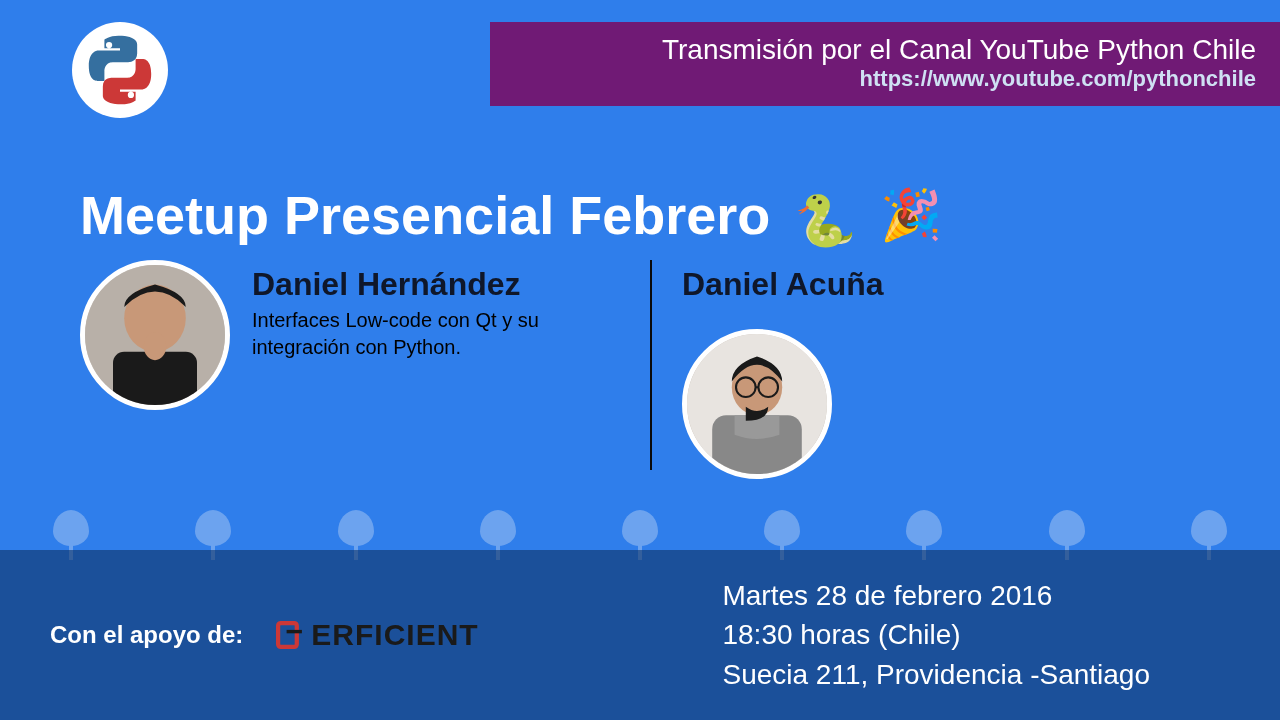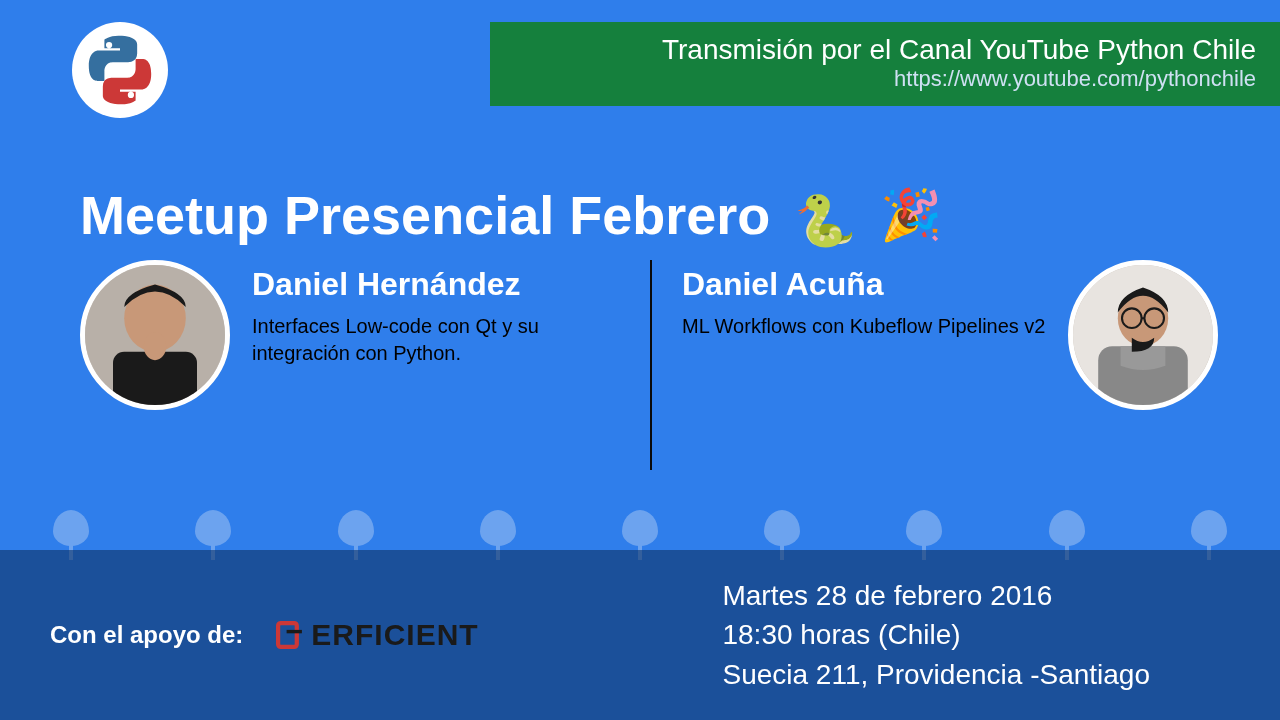--- a/index.html
+++ b/index.html
@@ -22,33 +22,33 @@
     border-radius: 50%;
     display: flex;
     align-items: center;
     justify-content: center;
   }
   .banner {
     position: absolute;
     top: 22px;
     right: 0;
     width: 790px;
-    background: #15803d;
+    background: #701a75;
     padding: 12px 24px 14px 24px;
     text-align: right;
   }
   .banner-title {
     font-size: 28px;
     font-weight: 400;
     color: #fff;
   }
   .banner-link {
     font-size: 22px;
     color: #cfe0f3;
-    font-weight: 400;
+    font-weight: 700;
   }
   .main-title {
     position: absolute;
     top: 184px;
     left: 80px;
     font-size: 54px;
     font-weight: 800;
     color: #fff;
     display: flex;
     align-items: center;
@@ -64,40 +64,40 @@
     right: 40px;
     display: flex;
     align-items: flex-start;
   }
   .speaker {
     display: flex;
     align-items: flex-start;
     gap: 22px;
   }
   .speaker.left { width: 540px; }
-  .speaker.right { width: 540px; flex-direction: row; }
+  .speaker.right { width: 540px; flex-direction: column; }
   .avatar {
     width: 150px;
     height: 150px;
     border-radius: 50%;
     border: 5px solid #fff;
     background: #d0c8c0;
     flex-shrink: 0;
     display: flex;
     align-items: flex-end;
     justify-content: center;
     overflow: hidden;
   }
   .avatar svg { width: 100%; height: 100%; }
   .speaker-text { padding-top: 6px; }
   .speaker-name {
     font-size: 32px;
     font-weight: 700;
-    color: #ffffff;
-    margin-bottom: 10px;
+    color: #0f172a;
+    margin-bottom: 4px;
   }
   .speaker-talk {
     font-size: 20px;
     font-weight: 300;
     color: #000000;
     line-height: 1.35;
   }
   .divider {
     width: 2px;
     height: 210px;
@@ -211,21 +211,20 @@
       <div class="speaker-name">Daniel Hernández</div>
       <div class="speaker-talk">Interfaces Low-code con Qt y su integración con Python.</div>
     </div>
   </div>
 
   <div class="divider"></div>
 
   <div class="speaker right">
     <div class="speaker-text">
       <div class="speaker-name">Daniel Acuña</div>
-      <div class="speaker-talk">ML Workflows con Kubeflow Pipelines v2</div>
     </div>
     <div class="avatar">
       <svg viewBox="0 0 100 100">
         <rect width="100" height="100" fill="#e8e4e0"></rect>
         <rect x="18" y="58" width="64" height="44" fill="#888" rx="10"></rect>
         <path d="M34 58 L34 72 Q50 78 66 72 L66 58 Z" fill="#999"></path>
         <ellipse cx="50" cy="38" rx="18" ry="20" fill="#c89878"></ellipse>
         <path d="M32 34 Q50 10 68 34 Q68 22 50 16 Q32 22 32 34" fill="#1a1a1a"></path>
         <circle cx="42" cy="38" r="7" fill="none" stroke="#1a1a1a" stroke-width="1.5"></circle>
         <circle cx="58" cy="38" r="7" fill="none" stroke="#1a1a1a" stroke-width="1.5"></circle>

